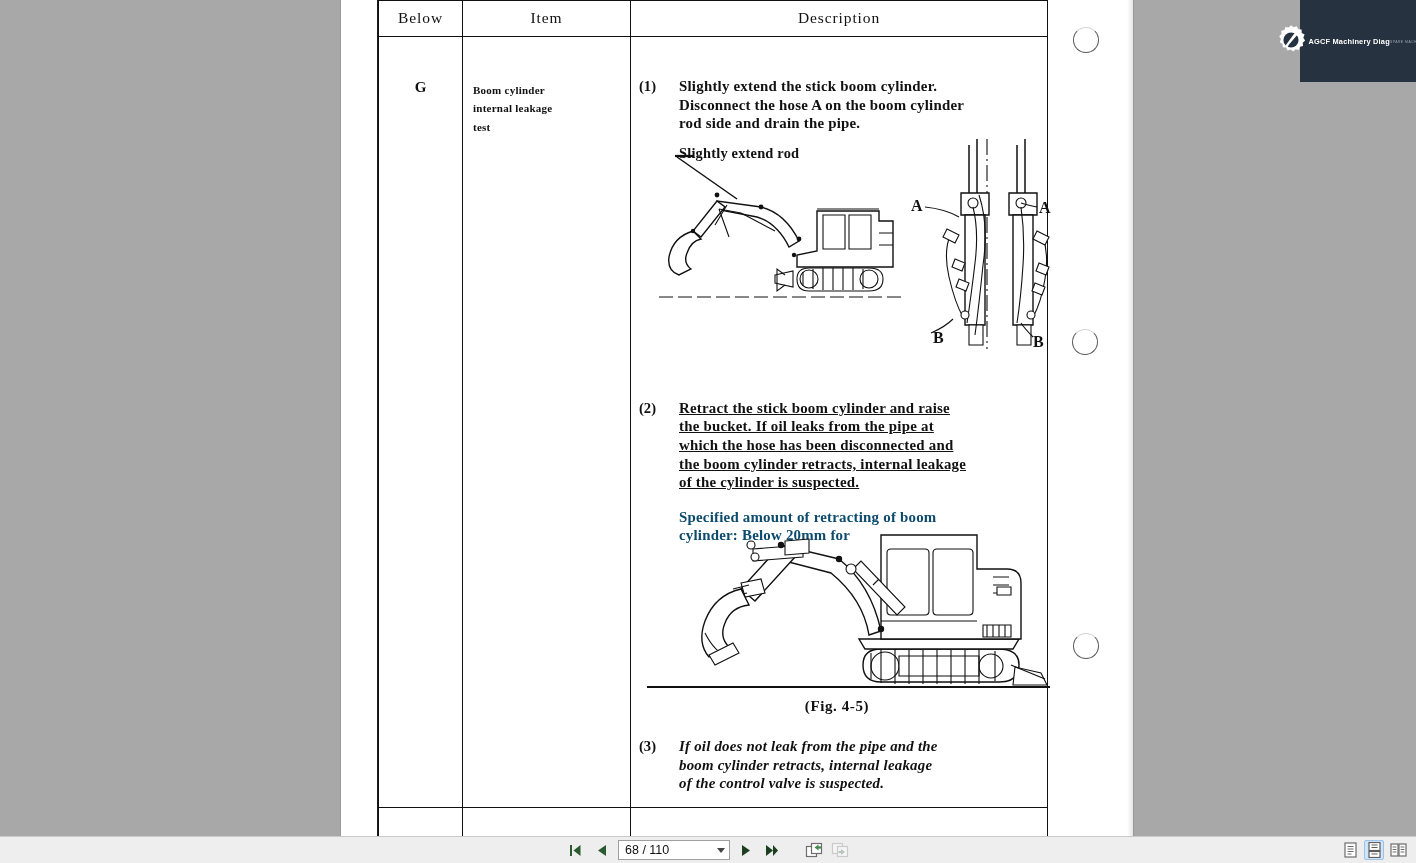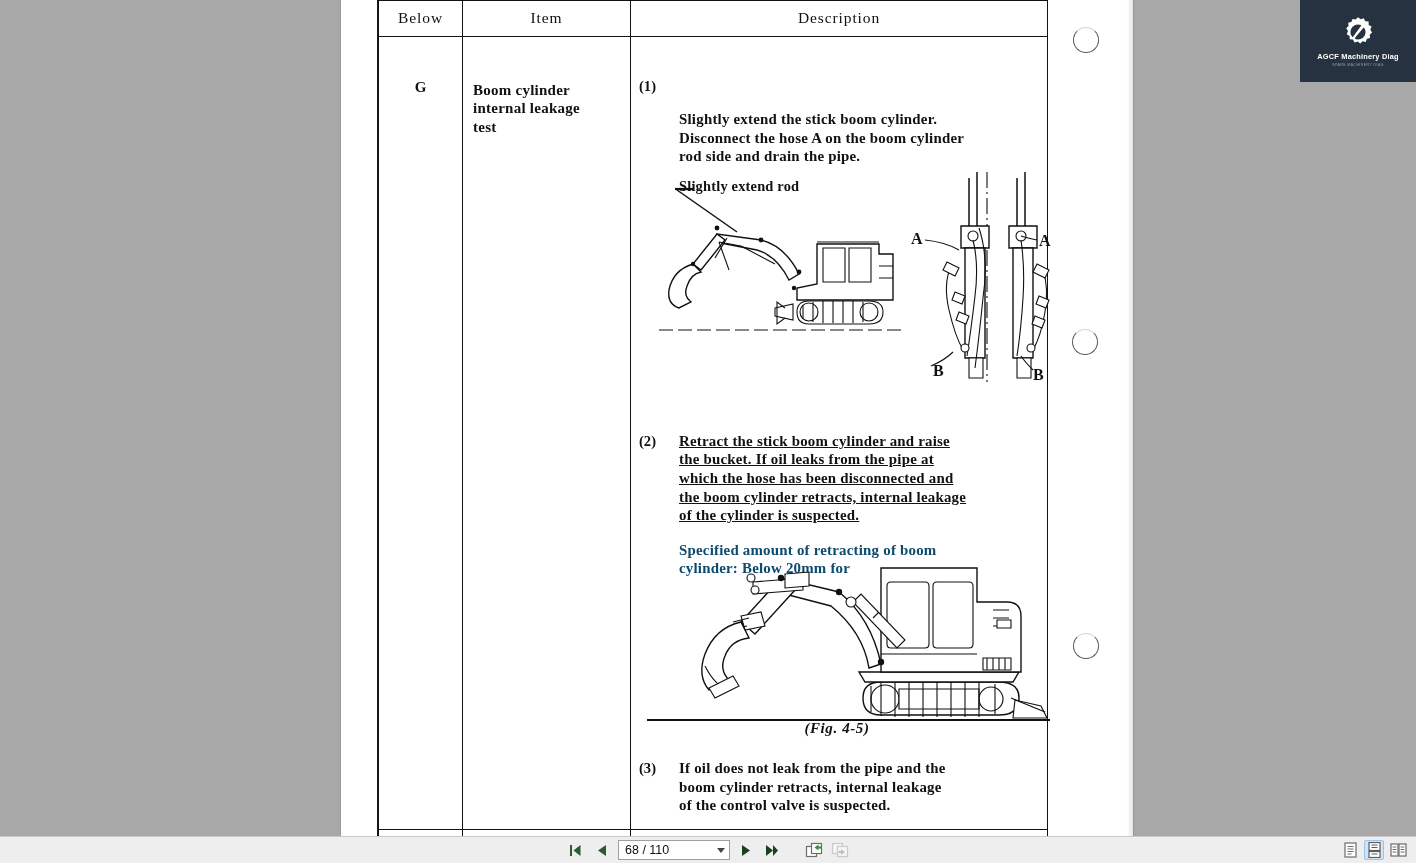--- a/index.html
+++ b/index.html
@@ -94,21 +94,21 @@
     font-size: 15px;
     font-weight: bold;
     padding-top: 42px;
     color: #111;
   }
   .body-g .c-sym { min-height: 750px; }
   .body-h .c-sym { min-height: 84px; }
   .body-h .sym-val { padding-top: 30px; }
 
   .item-txt {
-    font-size: 15px;
+    font-size: 11px;
     font-weight: bold;
     line-height: 18.4px;
     color: #111;
     padding: 44px 6px 0 10px;
     letter-spacing: .25px;
   }
   .body-h .item-txt { padding-top: 32px; }
 
   .desc {
     padding: 40px 12px 10px 8px;
@@ -155,21 +155,21 @@
   .ln3 { fill: none; stroke: #111; stroke-width: 2.2; }
   .fillw { fill: #fff; stroke: #111; stroke-width: 1.4; }
   .fillw2 { fill: #fff; stroke: #111; stroke-width: 1.1; }
   .dk { fill: #111; }
 
   
   #watermark {
     position: absolute; right: 0; top: 0;
     width: 116px; height: 82px;
     background: #26323f;
-    display: flex; flex-direction: column;
+    display: flex; 
     align-items: center; justify-content: center;
     font-family: "Liberation Sans", sans-serif;
   }
   #watermark .wm-logo { margin-bottom: 3px; }
   #watermark .wm-title {
     color: #ffffff; font-size: 7.4px; font-weight: bold; letter-spacing: .2px;
     white-space: nowrap;
   }
   #watermark .wm-sub {
     color: #9aa6b2; font-size: 3.4px; letter-spacing: .5px;
@@ -244,21 +244,21 @@
           <div class="c-item">
             <div class="item-txt pre" style="white-space: pre-line;">Boom cylinder
 internal leakage
 test</div>
           </div>
 
           <div class="c-desc desc">
 
             <div class="step">
               <div class="step-no">(1)</div>
-              <div class="step-body pre" style="white-space: pre-line; margin-top: 33px;">Slightly extend the stick boom cylinder.
+              <div class="step-body pre" style="white-space: pre-line;">Slightly extend the stick boom cylinder.
 Disconnect the hose A on the boom cylinder
 rod side and drain the pipe.</div>
             </div>
 
             <div class="figwrap" style="height:240px;margin-top:0;">
 
               <div class="callout" style="left:40px;top:8px;">Slightly extend rod</div>
 
               <svg width="120" height="60" style="position:absolute;left:28px;top:14px;">
                 <path class="ln" d="M 10 6 L 70 48"></path>
@@ -402,25 +402,25 @@
                 <path class="fillw" d="M 96 62 q -26 6 -36 32 q -8 22 4 36 l 20 -10 q -10 -10 -4 -24 q 6 -16 24 -18 z"></path>
                 <path class="ln2" d="M 60 106 q 10 20 24 24"></path>
                 <path class="fillw2" d="M 64 128 l 24 -12 l 6 10 l -24 12 z"></path>
 
                 <circle class="dk" cx="194" cy="32" r="3.2"></circle>
                 <circle class="dk" cx="136" cy="18" r="3.2"></circle>
                 <circle class="dk" cx="236" cy="102" r="3.2"></circle>
               </svg>
             </div>
 
-            <div class="fig-cap-center" style="margin-top:2px;font-style:italic;">(Fig. 4-5)</div>
+            <div class="fig-cap-center" style="margin-top:13px;">(Fig. 4-5)</div>
 
             <div class="step" style="margin-top:22px;">
               <div class="step-no">(3)</div>
-              <div class="step-body pre" style="white-space: pre-line;">If oil does not leak from the pipe and the
+              <div class="step-body pre" style="white-space: pre-line; font-style: italic;">If oil does not leak from the pipe and the
 boom cylinder retracts, internal leakage
 of the control valve is suspected.</div>
             </div>
 
           </div>
         </div>
 
         <div class="row body-h">
           <div class="c-sym">
             <div class="sym-val">H</div>

